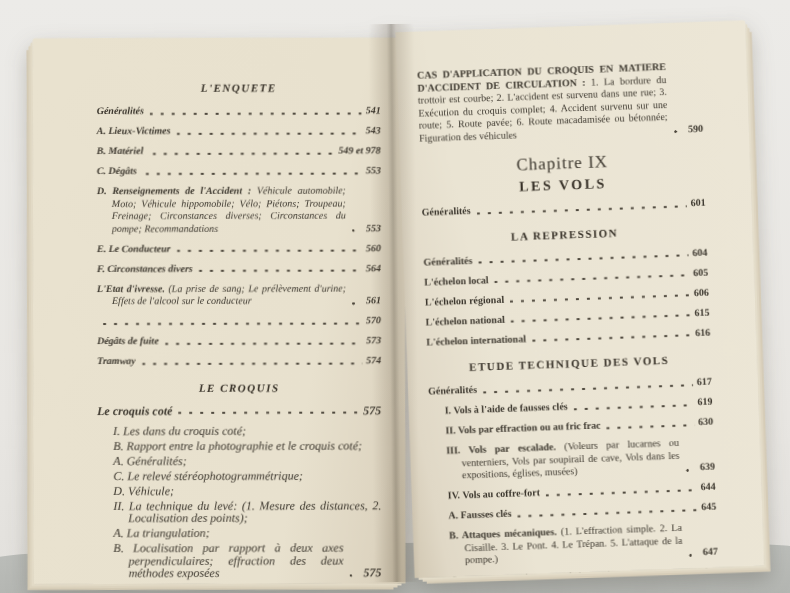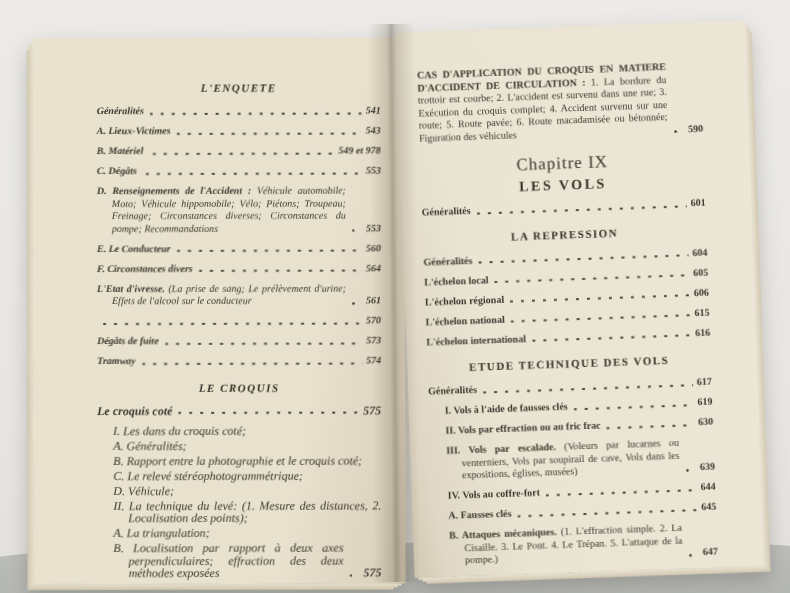--- a/index.html
+++ b/index.html
@@ -171,26 +171,26 @@
             <span class="dots"></span>
             <span class="pg">575</span>
           </div>
 
           <div class="entry ind-1 no-page">
             <span class="lbl"><b></b><span>I. Les dans du croquis coté;</span></span>
 
           </div>
 
           <div class="entry ind-1 no-page">
+            <span class="lbl"><b></b><span>B. Rapport entre la photographie et le croquis coté;</span></span>
+
+          </div>
+
+          <div class="entry ind-1 no-page">
             <span class="lbl"><b></b><span>A. Généralités;</span></span>
-
-          </div>
-
-          <div class="entry ind-1 no-page">
-            <span class="lbl"><b></b><span>B. Rapport entre la photographie et le croquis coté;</span></span>
 
           </div>
 
           <div class="entry ind-1 no-page">
             <span class="lbl"><b></b><span>C. Le relevé stéréophotogrammétrique;</span></span>
 
           </div>
 
           <div class="entry ind-1 no-page">
             <span class="lbl"><b></b><span>D. Véhicule;</span></span>

